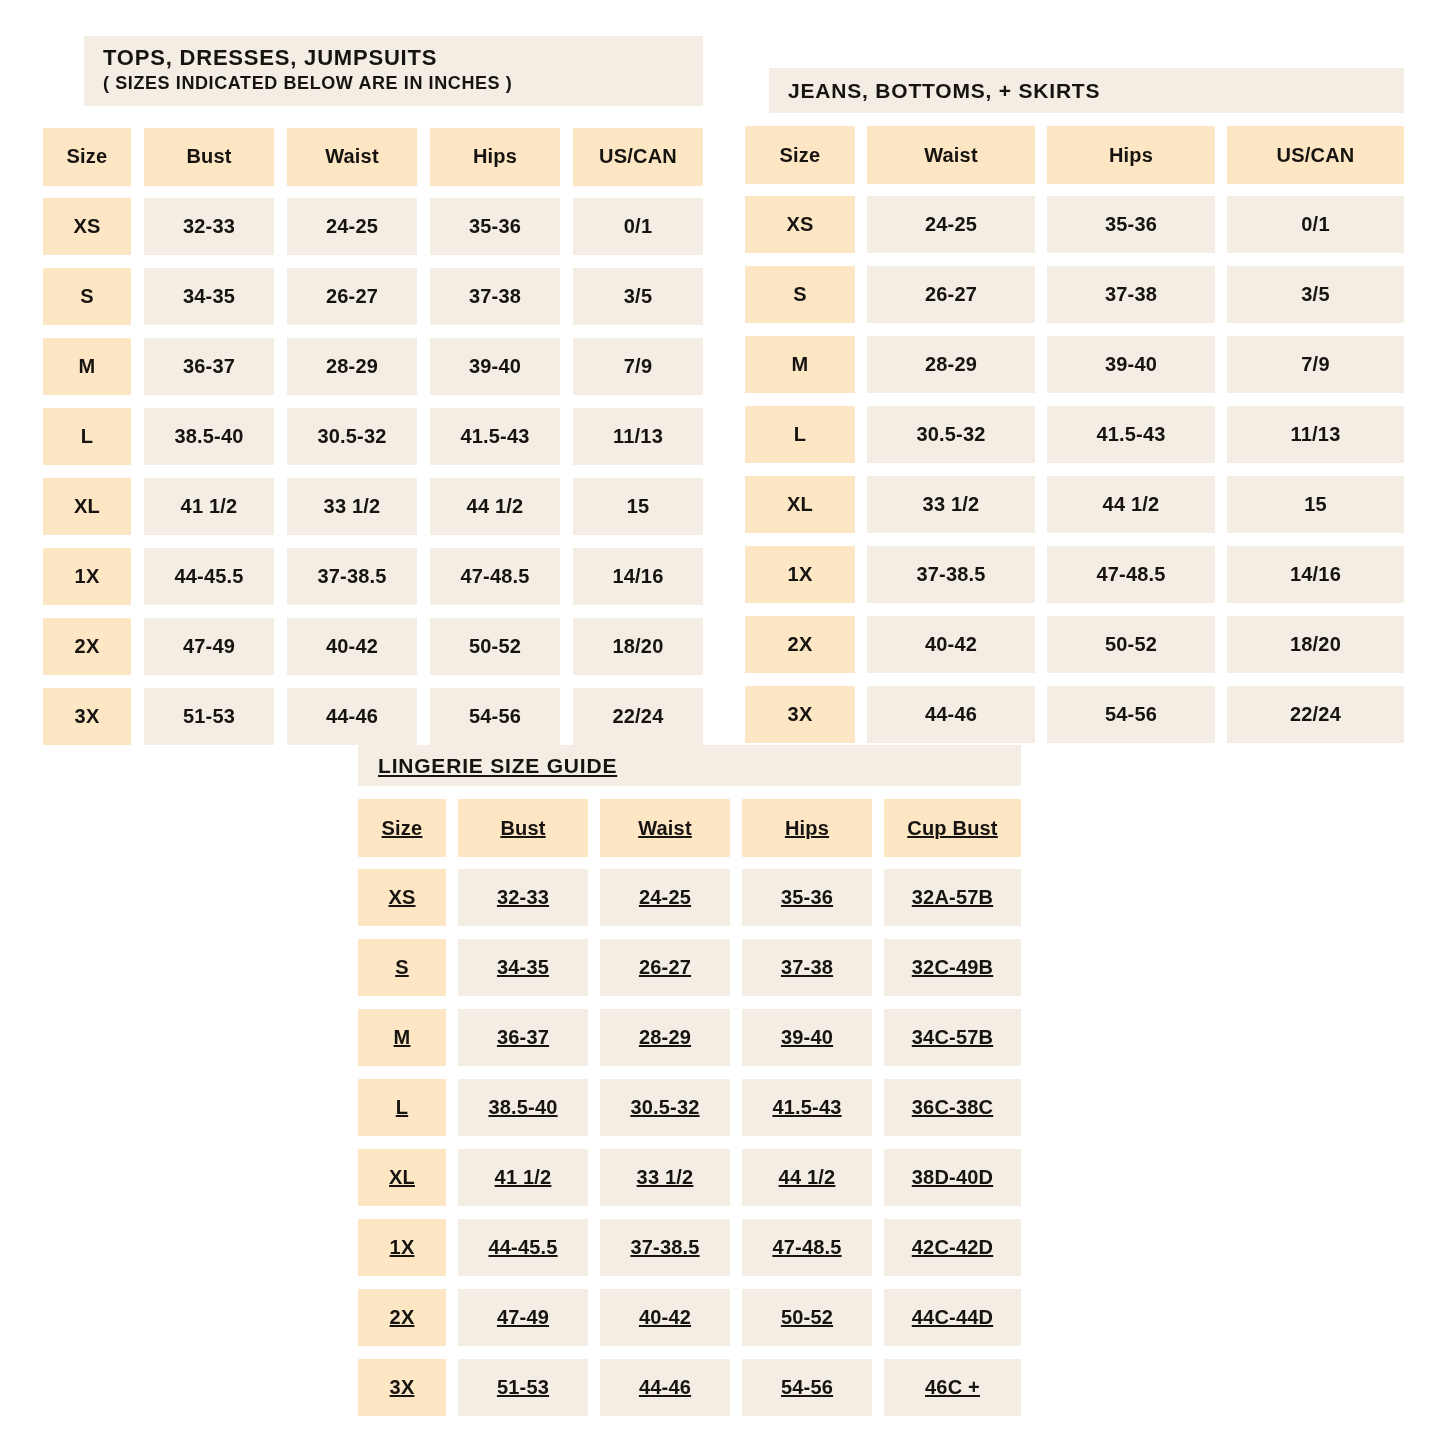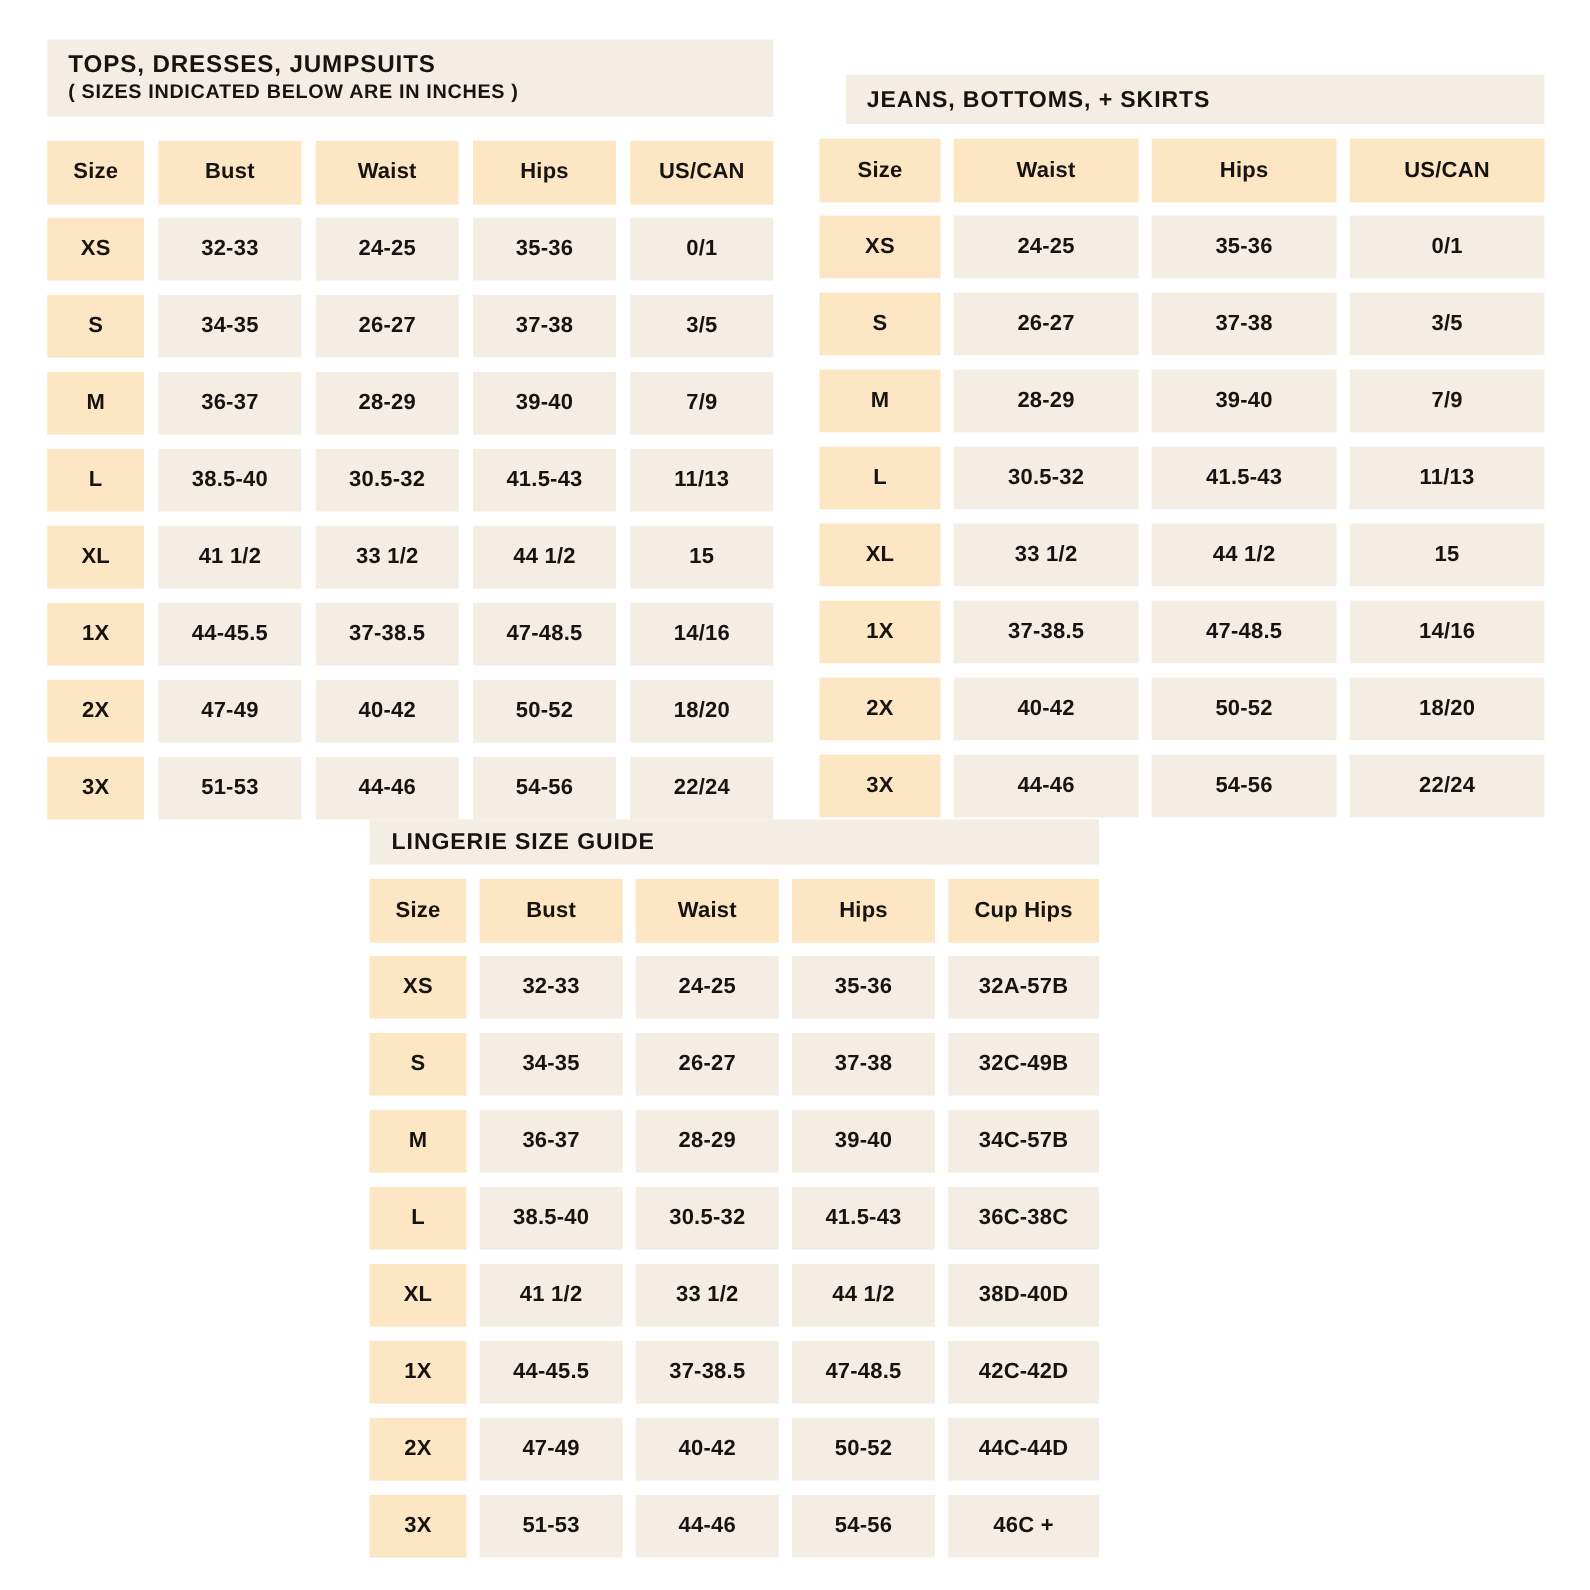--- a/index.html
+++ b/index.html
@@ -14,21 +14,21 @@
     background: #ffffff;
     font-family: "Liberation Sans", "DejaVu Sans", sans-serif;
     color: #161310;
     overflow: hidden;
   }
   .size-table {
     position: absolute;
   }
   #table-tops     { left: 43px;  top: 36px;  width: 660px; }
   #table-jeans    { left: 745px; top: 68px;  width: 659px; }
-  #table-lingerie { left: 336px; top: 745px; width: 663px; }
+  #table-lingerie { left: 358px; top: 745px; width: 663px; text-decoration: underline; }
 
   .banner {
     background: #f3ede3;
     padding: 9px 19px 10px 19px;
     box-sizing: border-box;
   }
   .banner .title {
     font-size: 22px;
     font-weight: bold;
     letter-spacing: 0.8px;
@@ -41,21 +41,21 @@
     letter-spacing: 0.6px;
     line-height: 1.35;
     white-space: nowrap;
   }
   #table-jeans .banner .title,
   #table-lingerie .banner .title {
     font-size: 21px;
   }
   #table-jeans .banner    { padding: 10px 19px; margin-bottom: 13px; margin-left: 24px; }
   #table-lingerie .banner { padding: 8px 20px;  margin-bottom: 13px; }
-  #table-tops .banner     { margin-bottom: 22px; }
+  #table-tops .banner     { margin-bottom: 22px; margin-left: 41px; }
 
   .grid {
     display: grid;
     grid-auto-rows: 57px;
     row-gap: 11px;
     column-gap: 13px;
     gap: 13px;
   }
   #table-tops .grid {
     grid-template-columns: 88px 130px 130px 130px 130px;
@@ -193,21 +193,21 @@
 
   <section class="size-table" id="table-lingerie">
     <div class="banner">
       <div class="title">LINGERIE SIZE GUIDE</div>
     </div>
     <div class="grid">
         <div class="cell header">Size</div>
         <div class="cell header">Bust</div>
         <div class="cell header">Waist</div>
         <div class="cell header">Hips</div>
-        <div class="cell header">Cup Hips</div>
+        <div class="cell header">Cup Bust</div>
         <div class="cell size">XS</div>
         <div class="cell data">32-33</div>
         <div class="cell data">24-25</div>
         <div class="cell data">35-36</div>
         <div class="cell data">32A-57B</div>
         <div class="cell size">S</div>
         <div class="cell data">34-35</div>
         <div class="cell data">26-27</div>
         <div class="cell data">37-38</div>
         <div class="cell data">32C-49B</div>

